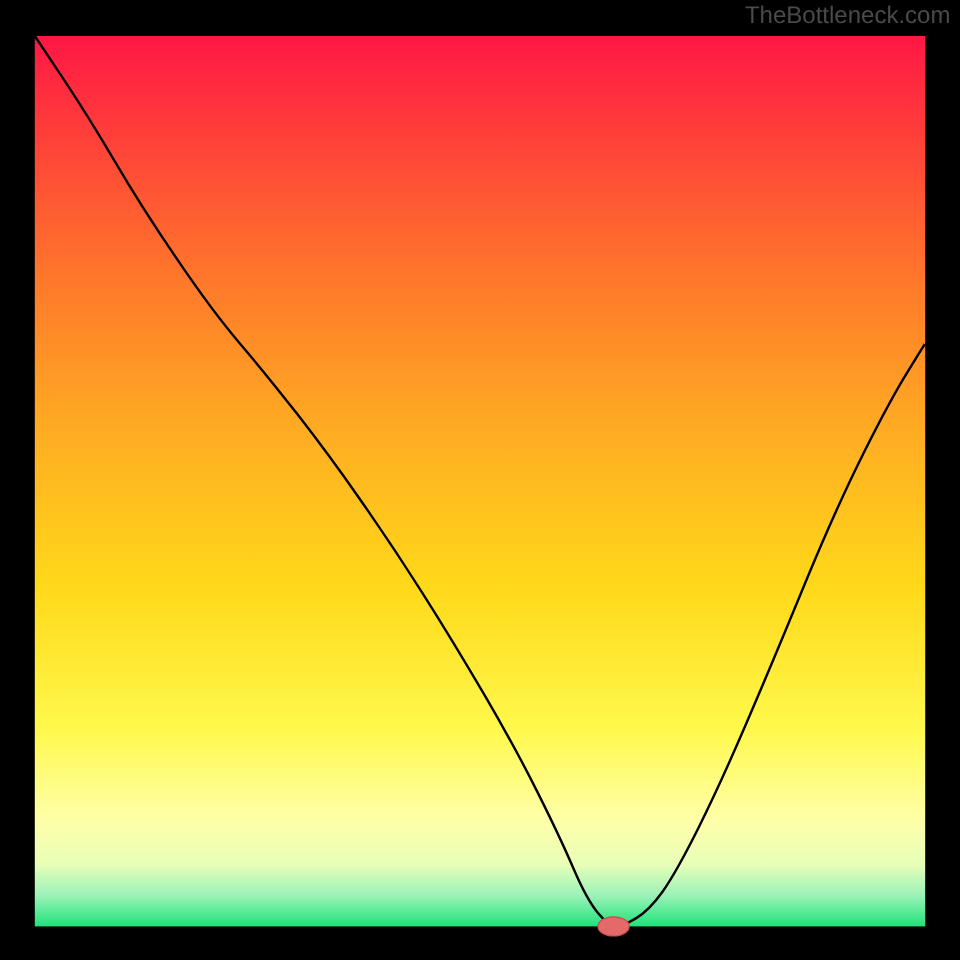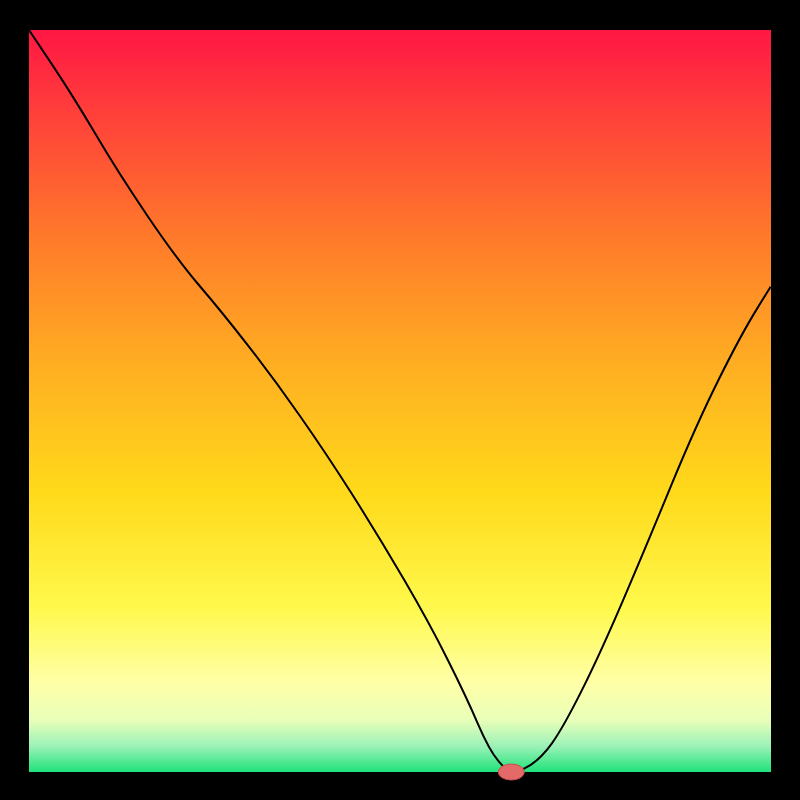--- a/index.html
+++ b/index.html
@@ -27,20 +27,21 @@
   svg {
     position: absolute;
     top: 0;
     left: 0;
   }
 </style>
 </head>
 <body>
 
 <div class="container">
+  <div class="attribution">TheBottleneck.com</div>
 
   <svg width="800" height="800" viewBox="0 0 800 800">
     <defs>
       <linearGradient id="bg-grad" x1="0" y1="0" x2="0" y2="1">
           <stop offset="0.00%" stop-color="#ff1744"></stop>
           <stop offset="10.00%" stop-color="#ff3b3b"></stop>
           <stop offset="28.00%" stop-color="#ff7a2a"></stop>
           <stop offset="45.00%" stop-color="#ffae22"></stop>
           <stop offset="62.00%" stop-color="#ffd91a"></stop>
           <stop offset="78.00%" stop-color="#fff94d"></stop>

